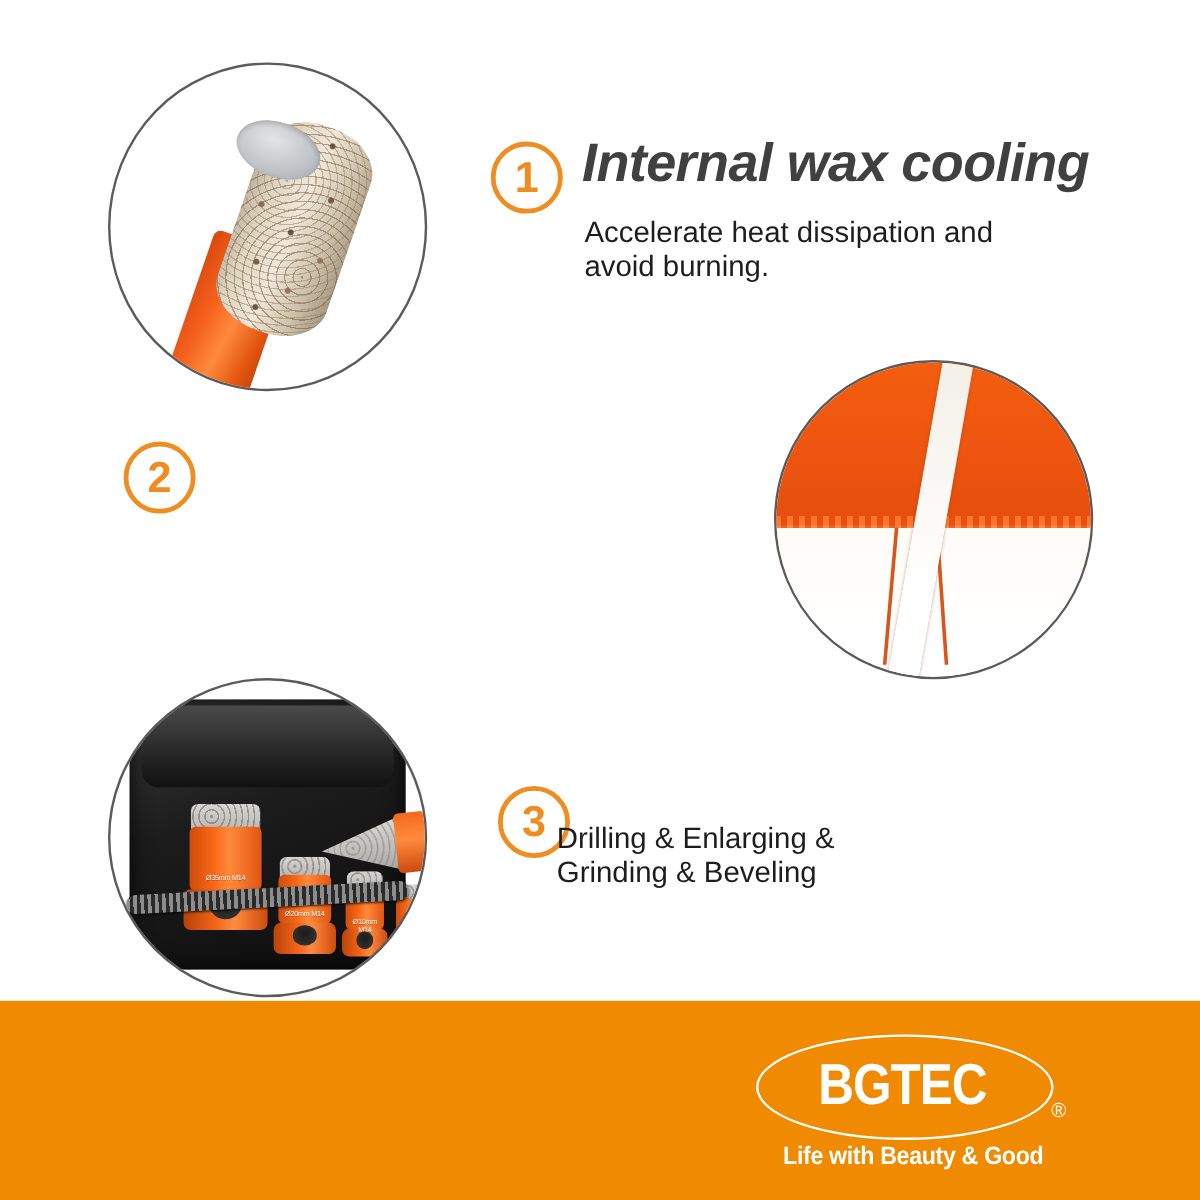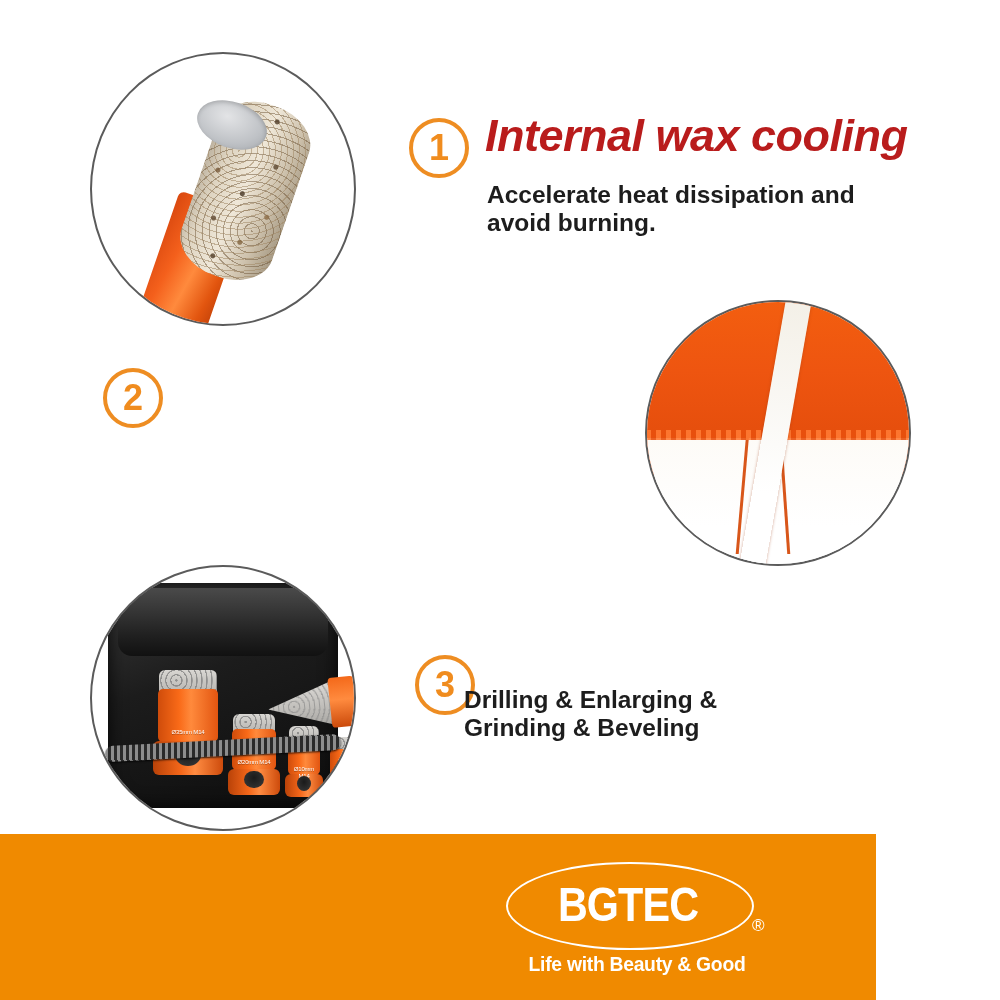--- a/index.html
+++ b/index.html
@@ -174,40 +174,39 @@
     display:flex;align-items:center;justify-content:center;
     box-sizing:border-box;line-height:1;
   }
   #badge-1{left:409px;top:118px;}
   #badge-2{left:103px;top:368px;}
   #badge-3{left:415px;top:655px;}
 
   
   .feature-title{
     position:absolute;
-    font-weight:bold;font-style:italic;color:#b91c1c;
+    font-weight:bold;font-style:italic;color:#404040;
     font-size:45px;line-height:46px;letter-spacing:-.5px;
     white-space:pre-line;
   }
   .feature-desc{
     position:absolute;
     font-size:24.5px;line-height:28px;color:#1d1d1d;
     white-space:pre-line;
-    font-weight:bold;
   }
   #title-1{left:485px;top:113px;}
   #desc-1{left:487px;top:181px;}
   #title-2{left:180px;top:352px;}
   #desc-2{left:172px;top:458px;}
   #title-3{left:489px;top:626px;}
   #desc-3{left:464px;top:686px;text-align:left;width:270px;}
 
   
   .footer{
-    position:absolute;left:0;top:834px;width:876px;height:166px;
+    position:absolute;left:0;top:834px;width:1000px;height:166px;
     background:#f08a00;
   }
   .logo-wrap{position:absolute;right:110px;top:28px;width:260px;height:110px;}
   .logo-ellipse{
     position:absolute;left:0;top:0;width:244px;height:84px;
     border:2.5px solid #ffffff;border-radius:50%;
   }
   .logo-text{
     position:absolute;left:0;top:0;width:244px;height:84px;
     display:flex;align-items:center;justify-content:center;

